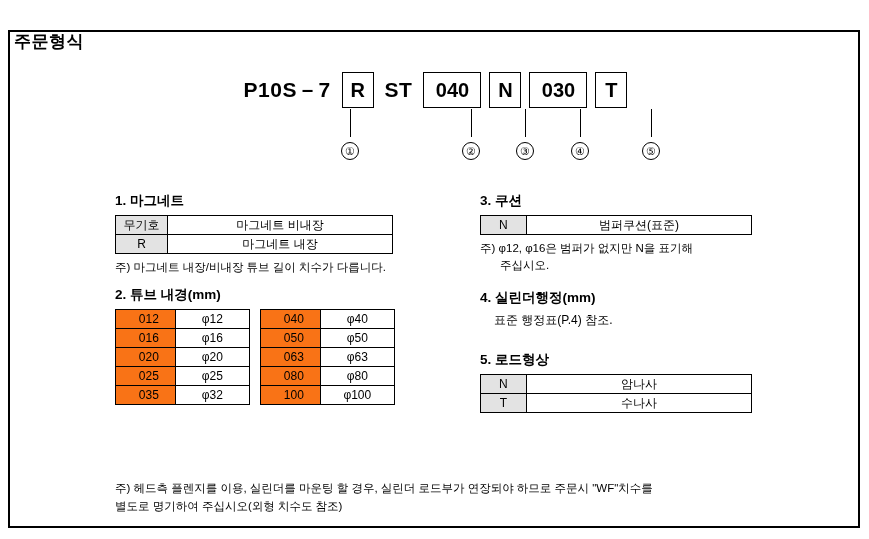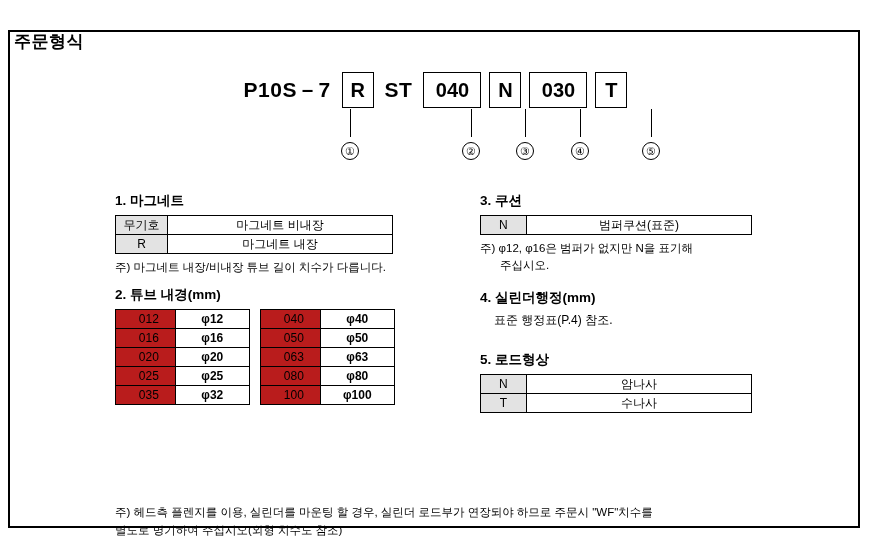--- a/index.html
+++ b/index.html
@@ -159,42 +159,42 @@
   .magnet-table { width: 278px; margin-bottom: 2px; }
   .magnet-table td.key-cell { width: 50px; }
   .magnet-table td.val-cell { width: 216px; text-align: center; }
 
   
   .bore-wrap {
     display: flex;
     gap: 0;
   }
   .bore-table { width: 135px; }
-  .bore-table td.code { width: 60px; background: #b91c1c; padding-left: 11px; }
-  .bore-table td.dia { width: 75px; font-weight: bold; }
+  .bore-table td.code { width: 60px; background: #f97316; padding-left: 11px; }
+  .bore-table td.dia { width: 75px; }
   .bore-gap { width: 10px; }
 
   
   .cushion-table { width: 272px; }
   .cushion-table td.key-cell { width: 46px; }
   .cushion-table td.val-cell { width: 226px; }
 
   
   .rod-table { width: 272px; }
   .rod-table td.key-cell { width: 46px; }
   .rod-table td.val-cell { width: 226px; }
 
   .spacer-16 { height: 16px; }
   .spacer-10 { height: 10px; }
   .spacer-22 { height: 22px; }
 
   .bottom-note {
     position: absolute;
     left: 105px;
-    top: 472px;
+    top: 448px;
     width: 680px;
     font-size: 11.5px;
     line-height: 1.55;
   }
   .bottom-note .l2 { margin-left: 0; }
 </style>
 </head>
 <body>
 
 <div class="page-title">주문형식</div>

